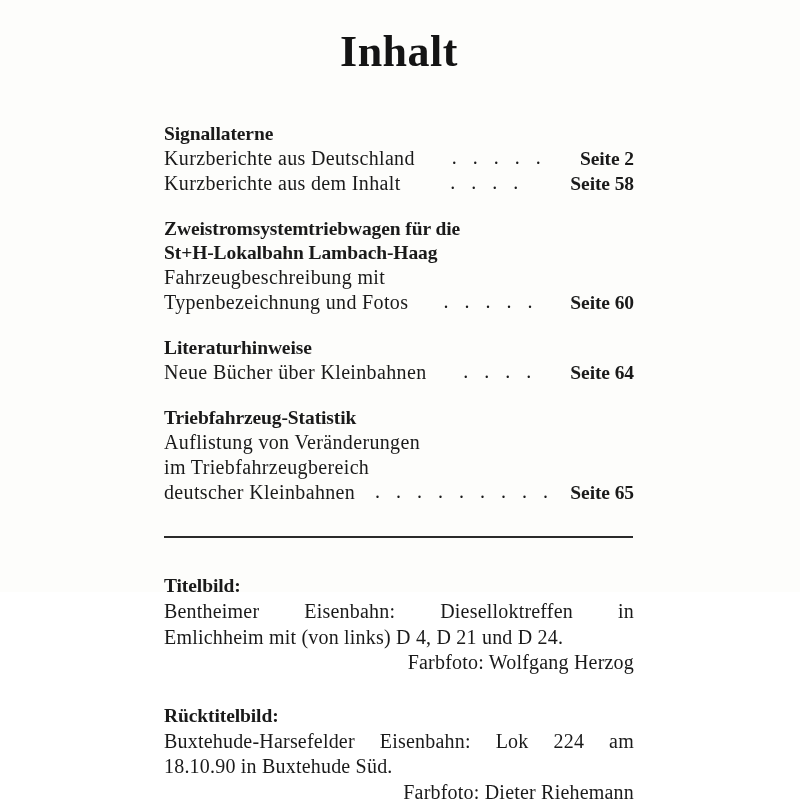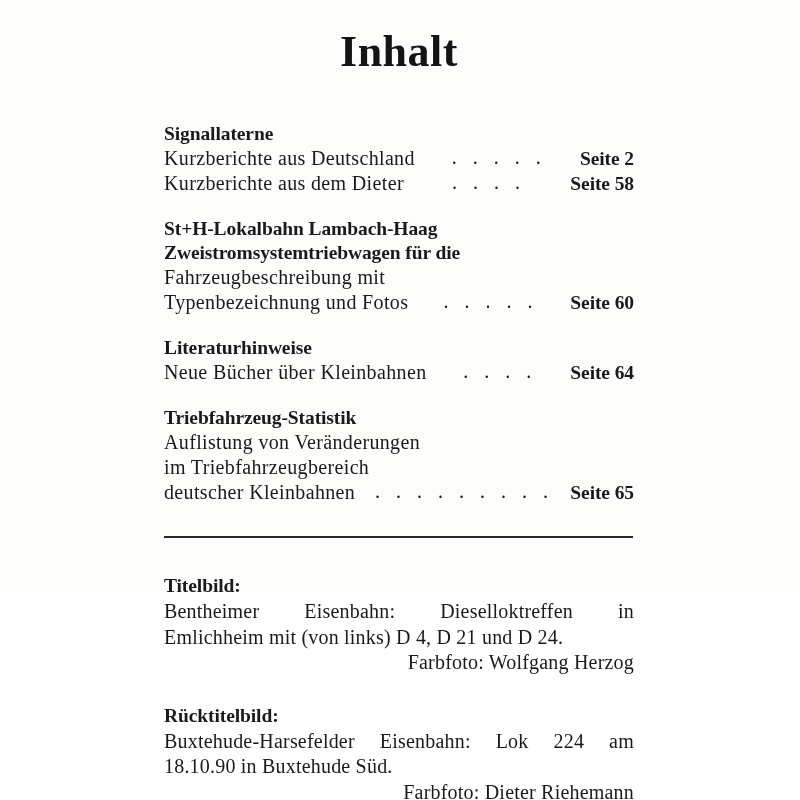--- a/index.html
+++ b/index.html
@@ -147,29 +147,29 @@
     <div class="toc">
 
       <div class="toc-section">
         <div class="toc-heading">Signallaterne</div>
         <div class="toc-entry">
           <span class="entry-text">Kurzberichte aus Deutschland</span>
           <span class="leader">. . . . .</span>
           <span class="entry-page">Seite 2</span>
         </div>
         <div class="toc-entry">
-          <span class="entry-text">Kurzberichte aus dem Dieter</span>
+          <span class="entry-text">Kurzberichte aus dem Inhalt</span>
           <span class="leader">. . . .</span>
           <span class="entry-page">Seite 58</span>
         </div>
       </div>
 
       <div class="toc-section">
+        <div class="toc-heading">Zweistromsystemtriebwagen für die</div>
         <div class="toc-heading">St+H-Lokalbahn Lambach-Haag</div>
-        <div class="toc-heading">Zweistromsystemtriebwagen für die</div>
         <div class="entry-plain">Fahrzeugbeschreibung mit</div>
         <div class="toc-entry">
           <span class="entry-text">Typenbezeichnung und Fotos</span>
           <span class="leader">. . . . .</span>
           <span class="entry-page">Seite 60</span>
         </div>
       </div>
 
       <div class="toc-section">
         <div class="toc-heading">Literaturhinweise</div>

